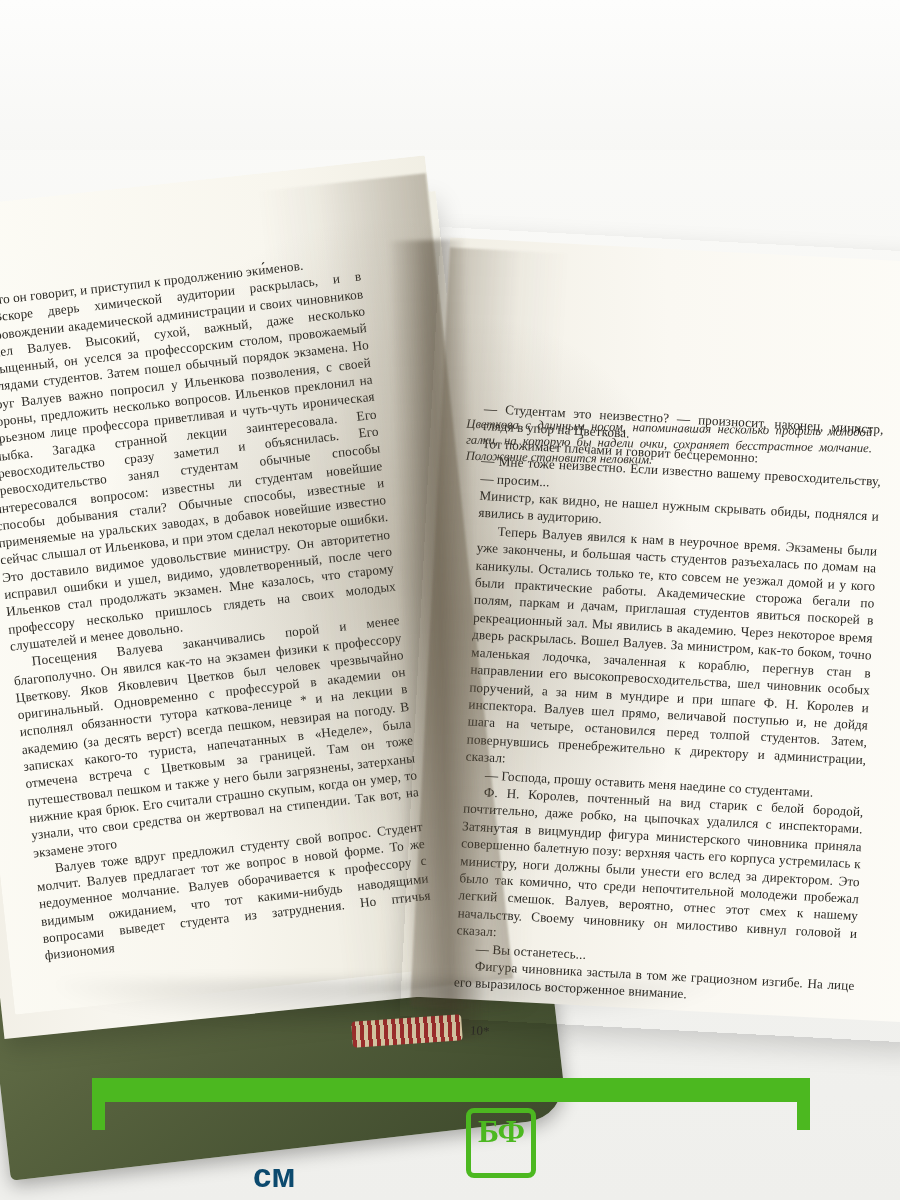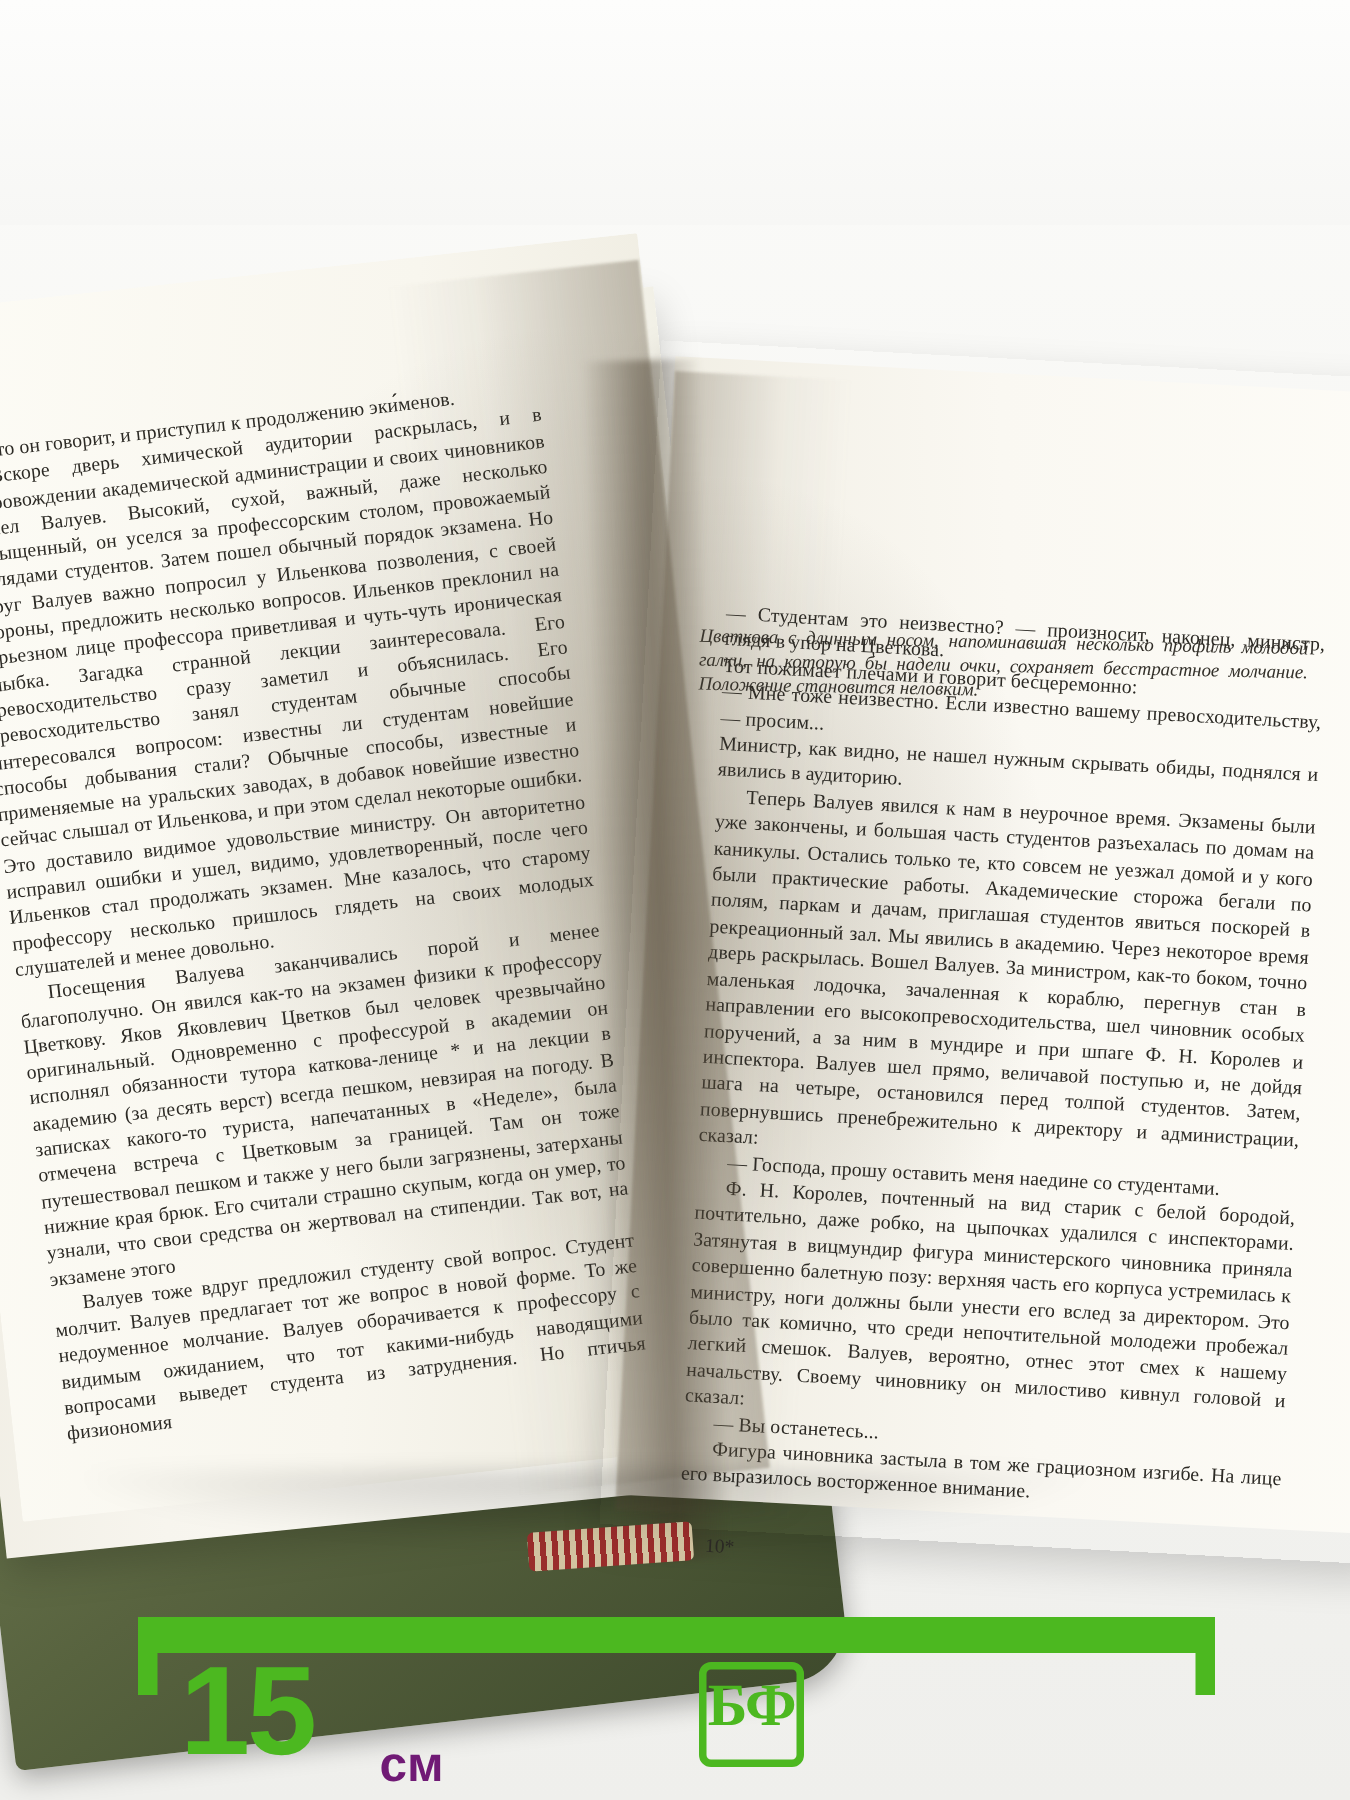--- a/index.html
+++ b/index.html
@@ -260,41 +260,41 @@
     color: #4cb820;
     letter-spacing: -2px;
   }
   .scale-unit {
     position: absolute;
     left: 253px;
     top: 1157px;
     font-family: "Liberation Sans", sans-serif;
     font-weight: bold;
     font-size: 33px;
-    color: #701a75;
+    color: #0c4a6e;
   }
   .logo-box {
     position: absolute;
     left: 466px;
     top: 1108px;
     width: 70px;
     height: 70px;
     border: 5px solid #4cb820;
     border-radius: 8px;
     box-sizing: border-box;
   }
   .logo-letters {
     position: absolute;
     left: 466px;
     top: 1113px;
     width: 70px;
     text-align: center;
     font-family: "Liberation Serif", serif;
     font-weight: bold;
-    font-size: 40px;
+    font-size: 32px;
     color: #4cb820;
     letter-spacing: -1px;
   }
   .brand {
     position: absolute;
     left: 545px;
     top: 1119px;
     font-family: "Liberation Sans", sans-serif;
     font-weight: bold;
     font-size: 46px;
@@ -349,18 +349,17 @@
 
     <div class="curve-shade-left"></div>
     <div class="curve-shade-right"></div>
   </div>
 
   <div class="page-shadow-bottom"></div>
 
   <div class="ruler"></div>
   <div class="ruler-tick-left"></div>
   <div class="ruler-tick-right"></div>
-  <div class="scale-num">15</div>
   <div class="scale-unit">см</div>
 
   <div class="logo-box"></div>
   <div class="logo-letters">БФ</div>
 </div>
 
 </body></html>

